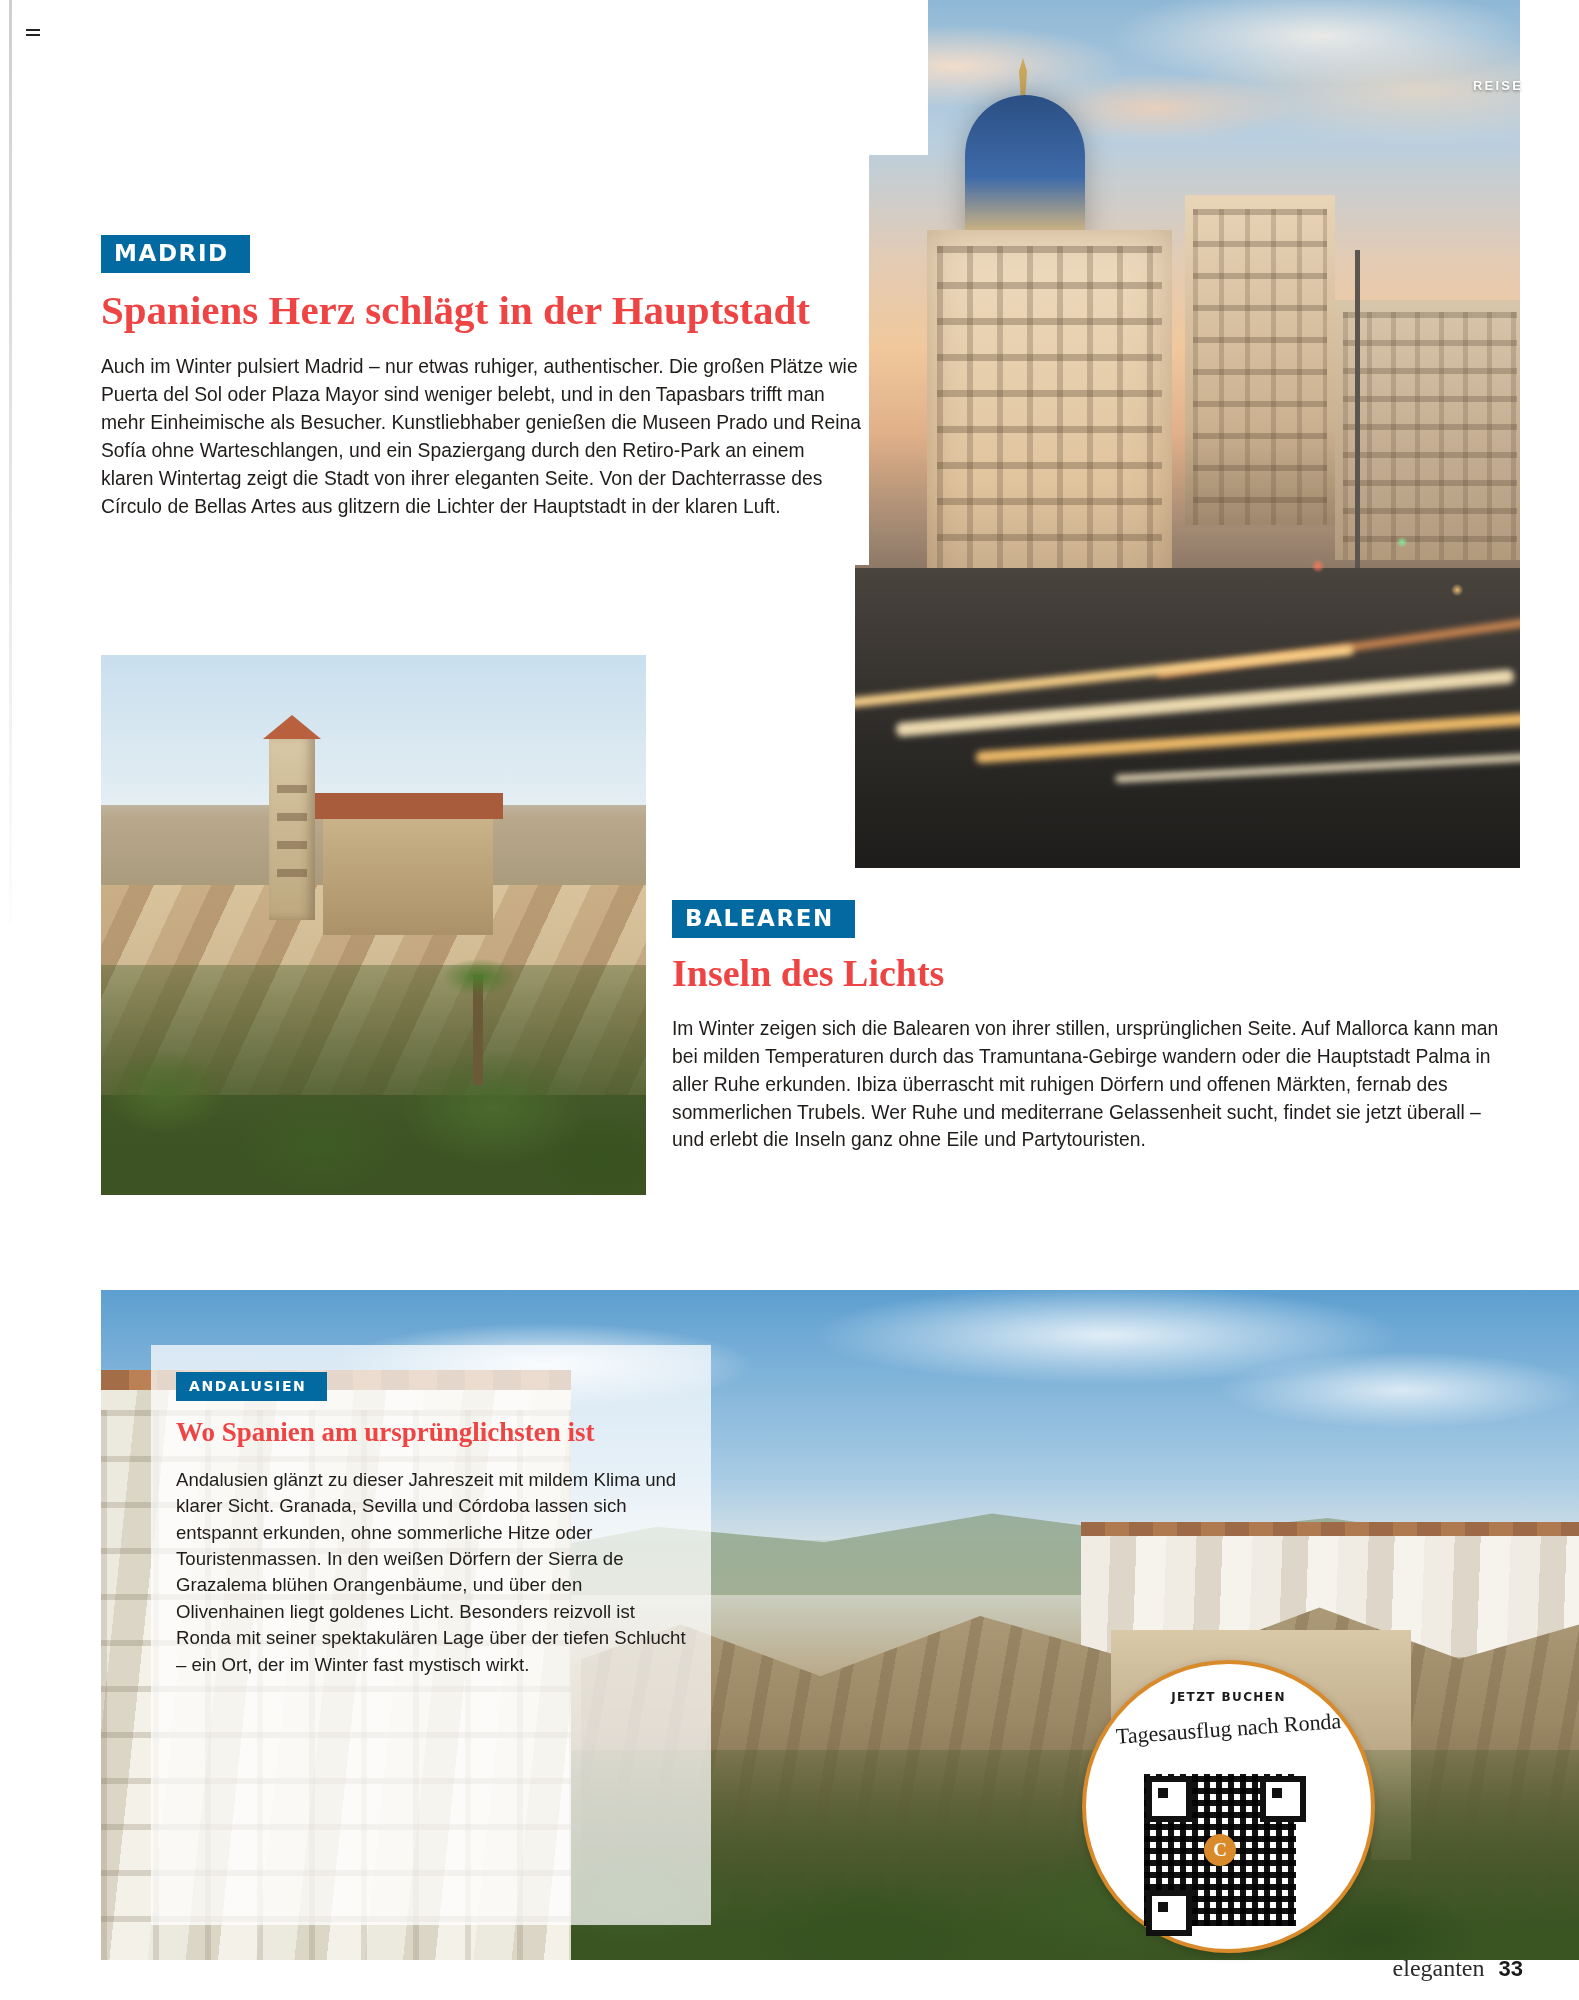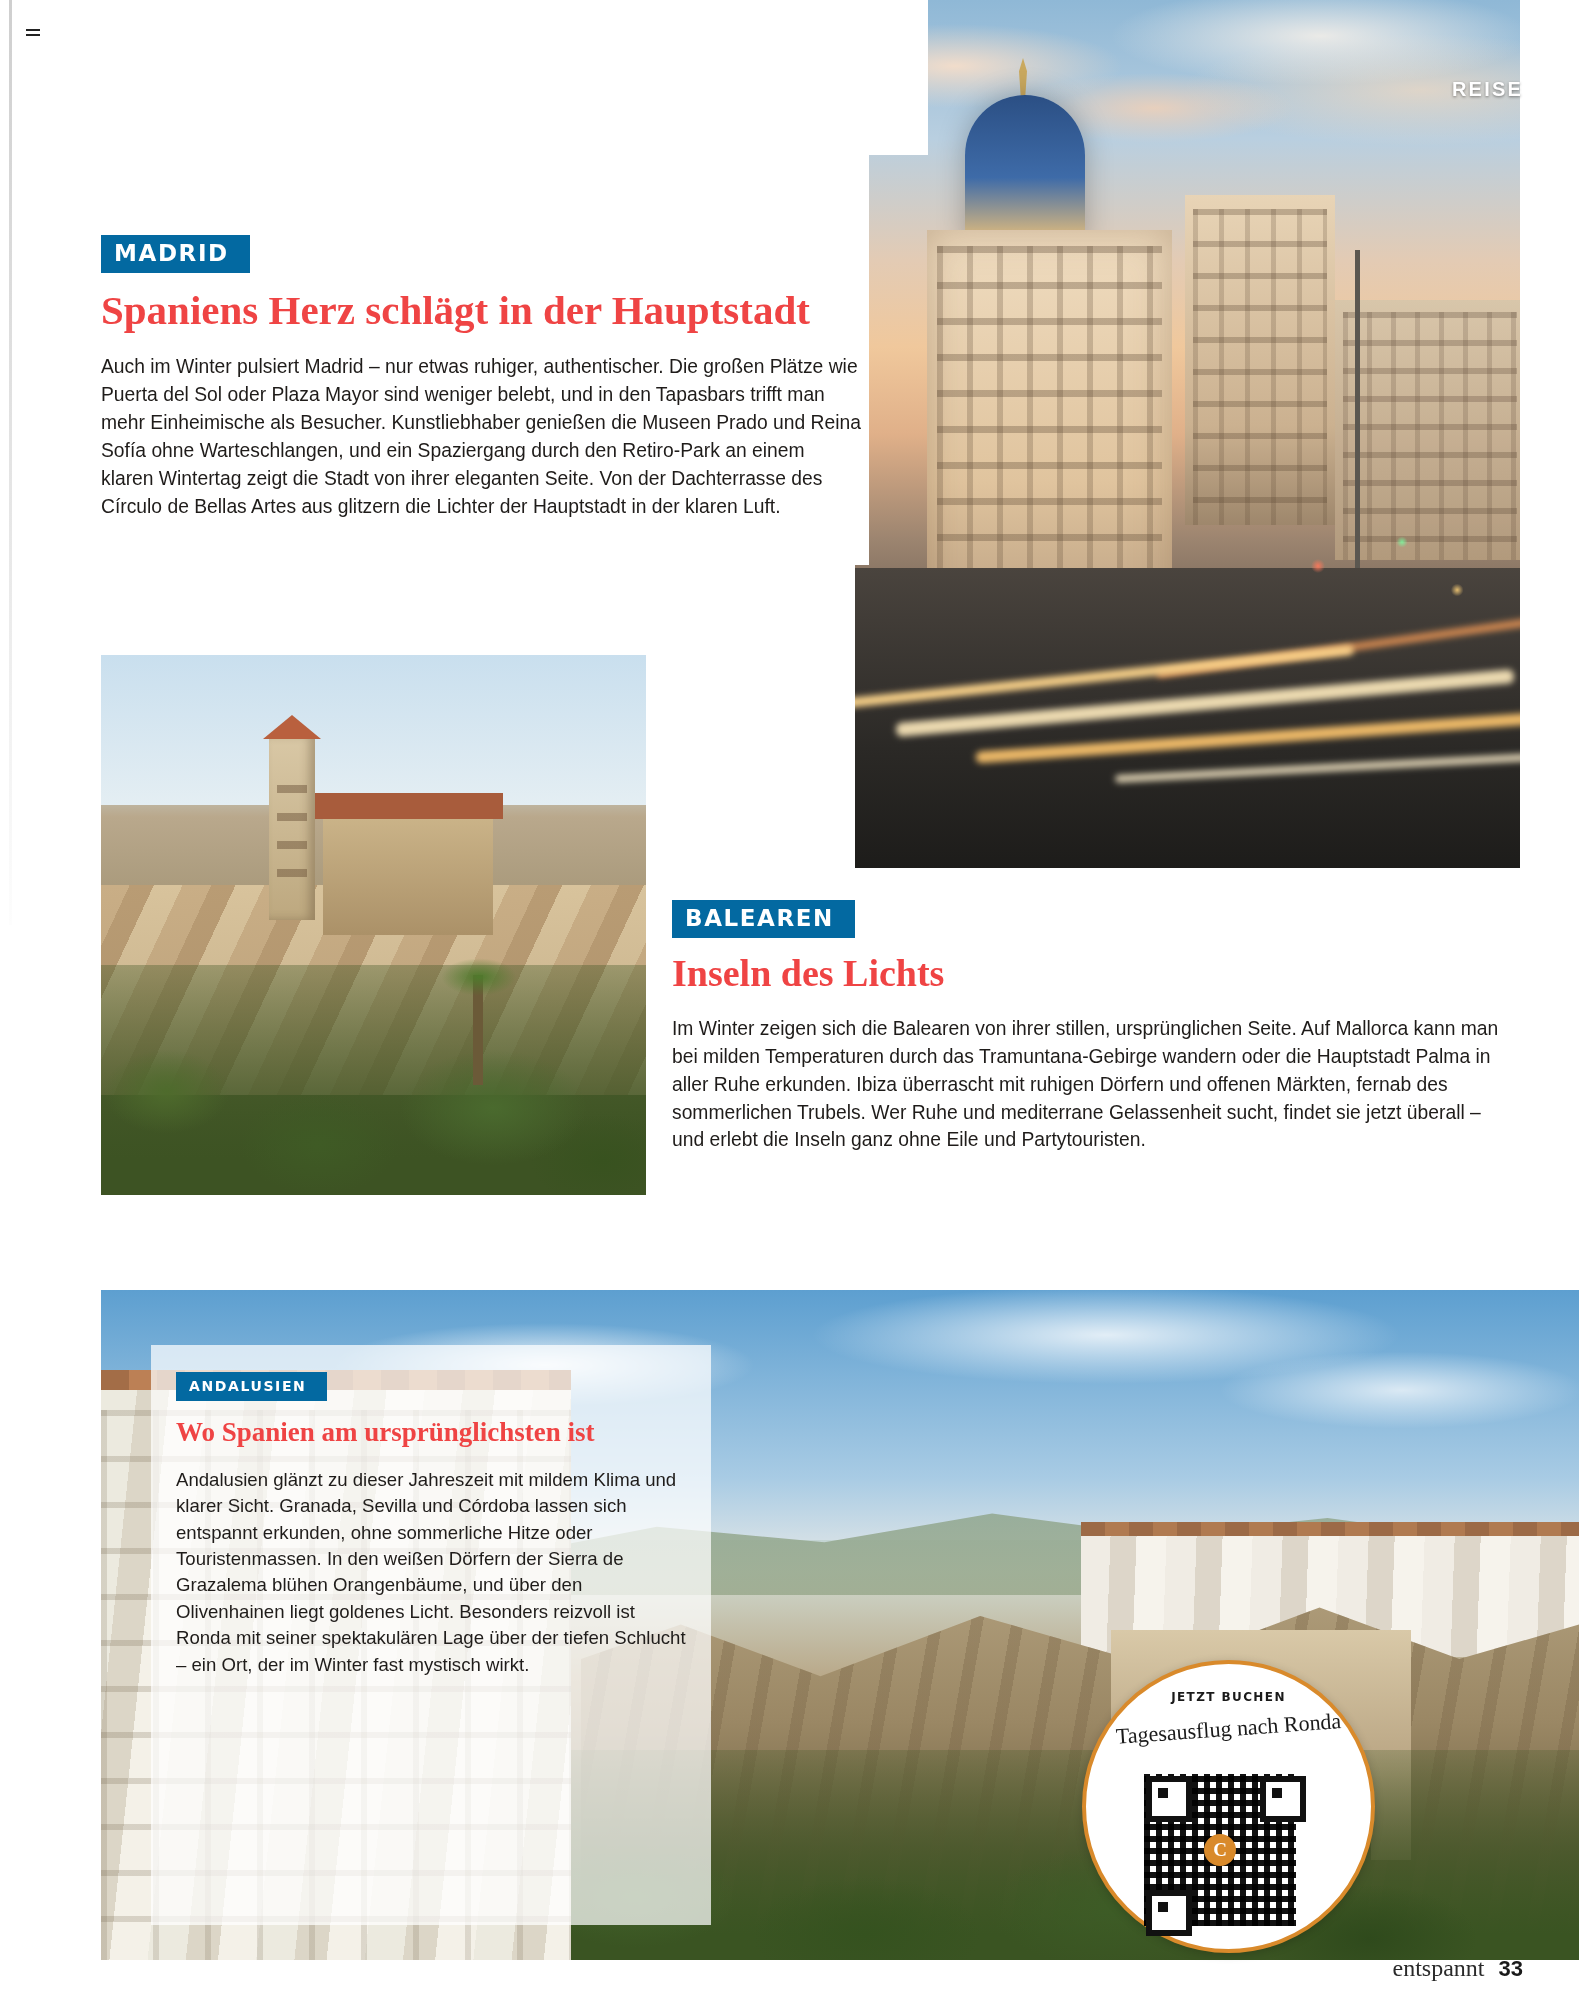--- a/index.html
+++ b/index.html
@@ -42,21 +42,21 @@
     height: 925px;
     background: linear-gradient(to bottom, #cfcfcf 0%, #e8e8e8 60%, #fdfdfd 100%);
   }
 
   
   .reise-tag {
     position: absolute;
     top: 78px;
     right: 56px;
     color: #ffffff;
-    font-size: 20px;
+    font-size: 13px;
     font-weight: bold;
     letter-spacing: 2.2px;
     z-index: 6;
     text-shadow: 0 1px 3px rgba(0,0,0,.45);
   }
 
   
   .photo {
     position: absolute;
     overflow: hidden;
@@ -662,17 +662,17 @@
     <div class="qr-finder f2">
         <i></i>
       </div>
     <div class="qr-finder f3">
         <i></i>
       </div>
     <div class="qr-logo">C</div>
   </div>
 
   <div id="footer">
-    <span class="brand">entspannt</span>
+    <span class="brand">eleganten</span>
     <span class="pageno">33</span>
   </div>
 
 </div>
 
 </body></html>

